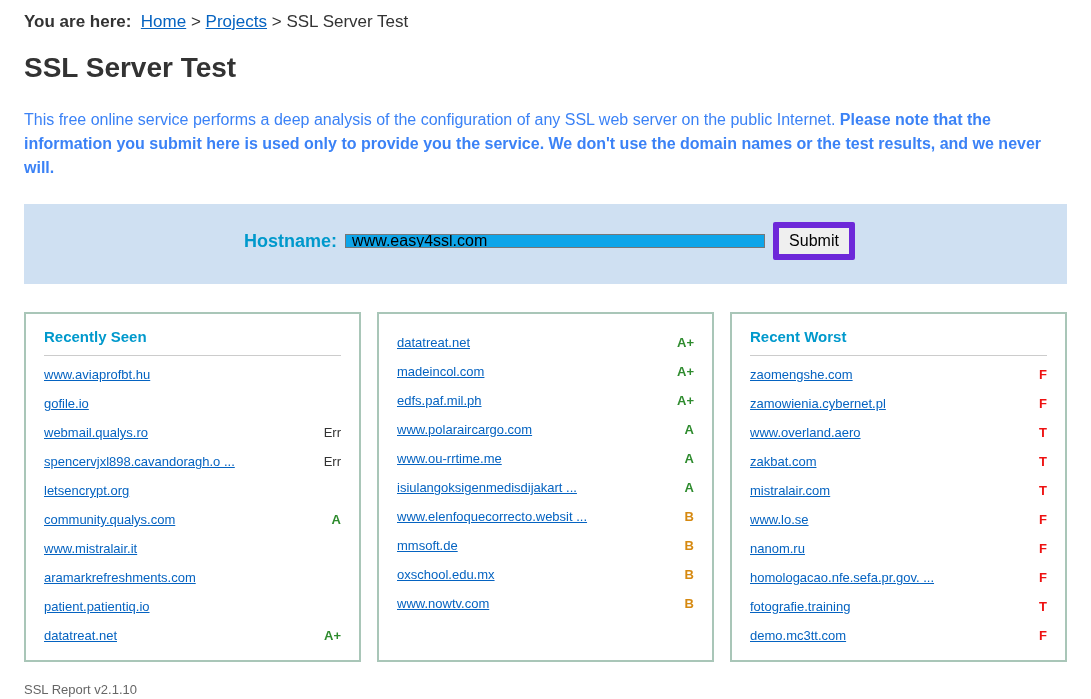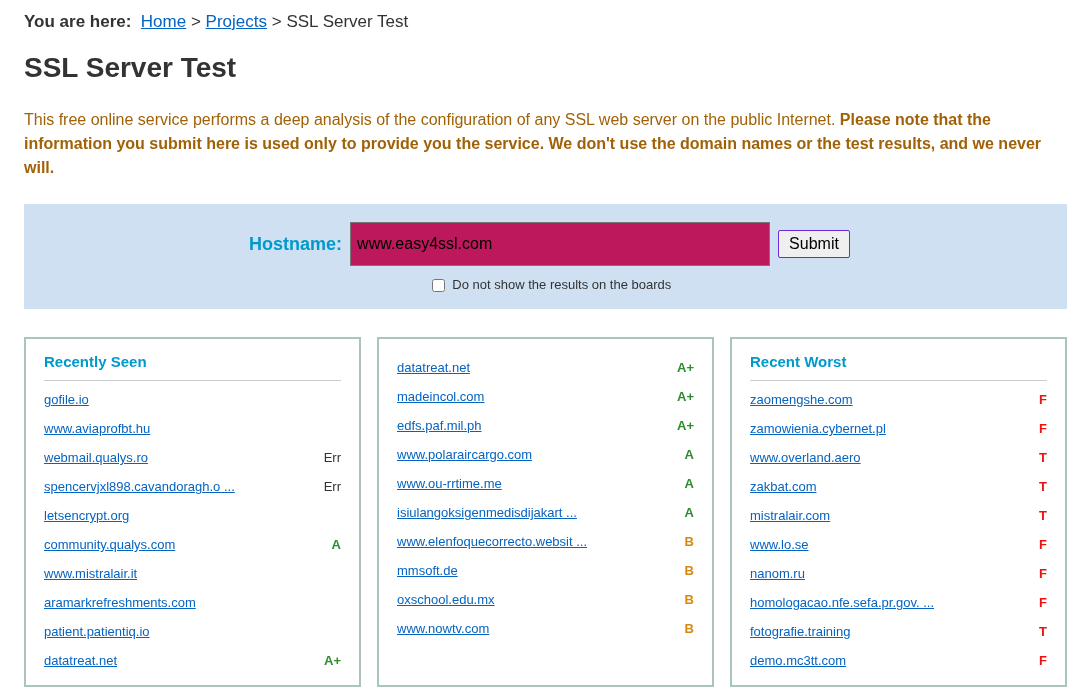--- a/index.html
+++ b/index.html
@@ -25,21 +25,21 @@
   }
   h1.page-title {
     font-size: 28px;
     font-weight: bold;
     color: #333;
     margin: 20px 0 24px 0;
   }
   p.intro {
     font-size: 16px;
     line-height: 1.5;
-    color: #a16207;
+    color: #3b82f6;
     margin: 0 0 24px 0;
   }
   p.intro .bold { font-weight: bold; }
 
   .form-panel {
     background: #cfe0f2;
     padding: 18px 24px 14px 32px;
     margin-bottom: 28px;
   }
   .form-row {
@@ -49,31 +49,31 @@
     gap: 8px;
     margin-bottom: 10px;
   }
   .hostname-label {
     color: #0099cc;
     font-size: 18px;
     font-weight: bold;
   }
   .hostname-input {
     width: 420px;
-    height: 44px;
+    height: 14px;
     font-size: 16px;
     padding: 2px 6px;
     border: 1px solid #777;
-    background: #be185d;
+    background: #0ea5e9;
   }
   .submit-btn {
     font-size: 16px;
     padding: 4px 10px;
     background: #efefef;
-    border: 1px solid #6d28d9;
+    border: 6px solid #6d28d9;
     border-radius: 2px;
     cursor: pointer;
   }
   .checkbox-row {
     text-align: center;
     font-size: 13px;
     color: #333;
   }
   .checkbox-row input { vertical-align: middle; margin-right: 4px; }
 
@@ -139,37 +139,33 @@
 <p class="intro">
   <span>This free online service performs a deep analysis of the configuration of any SSL web server on the public Internet. </span><span class="bold">Please note that the information you submit here is used only to provide you the service. We don't use the domain names or the test results, and we never will.</span>
 </p>
 
 <div class="form-panel">
   <div class="form-row">
     <label class="hostname-label">Hostname:</label>
     <input type="text" class="hostname-input" value="www.easy4ssl.com" style="">
     <button class="submit-btn">Submit</button>
   </div>
-  <div class="checkbox-row">
-    <input type="checkbox" style="">
-    <span>Do not show the results on the boards</span>
-  </div>
 </div>
 
 <div class="boards">
 
   <div class="board">
     <h3>Recently Seen</h3>
     <ul class="board-list" id="list-recent">
         <li>
+          <a href="#">www.aviaprofbt.hu</a>
+          <span class="grade "></span>
+        </li>
+        <li>
           <a href="#">gofile.io</a>
-          <span class="grade "></span>
-        </li>
-        <li>
-          <a href="#">www.aviaprofbt.hu</a>
           <span class="grade "></span>
         </li>
         <li>
           <a href="#">webmail.qualys.ro</a>
           <span class="grade grade-err">Err</span>
         </li>
         <li>
           <a href="#">spencervjxl898.cavandoragh.o ...</a>
           <span class="grade grade-err">Err</span>
         </li>

